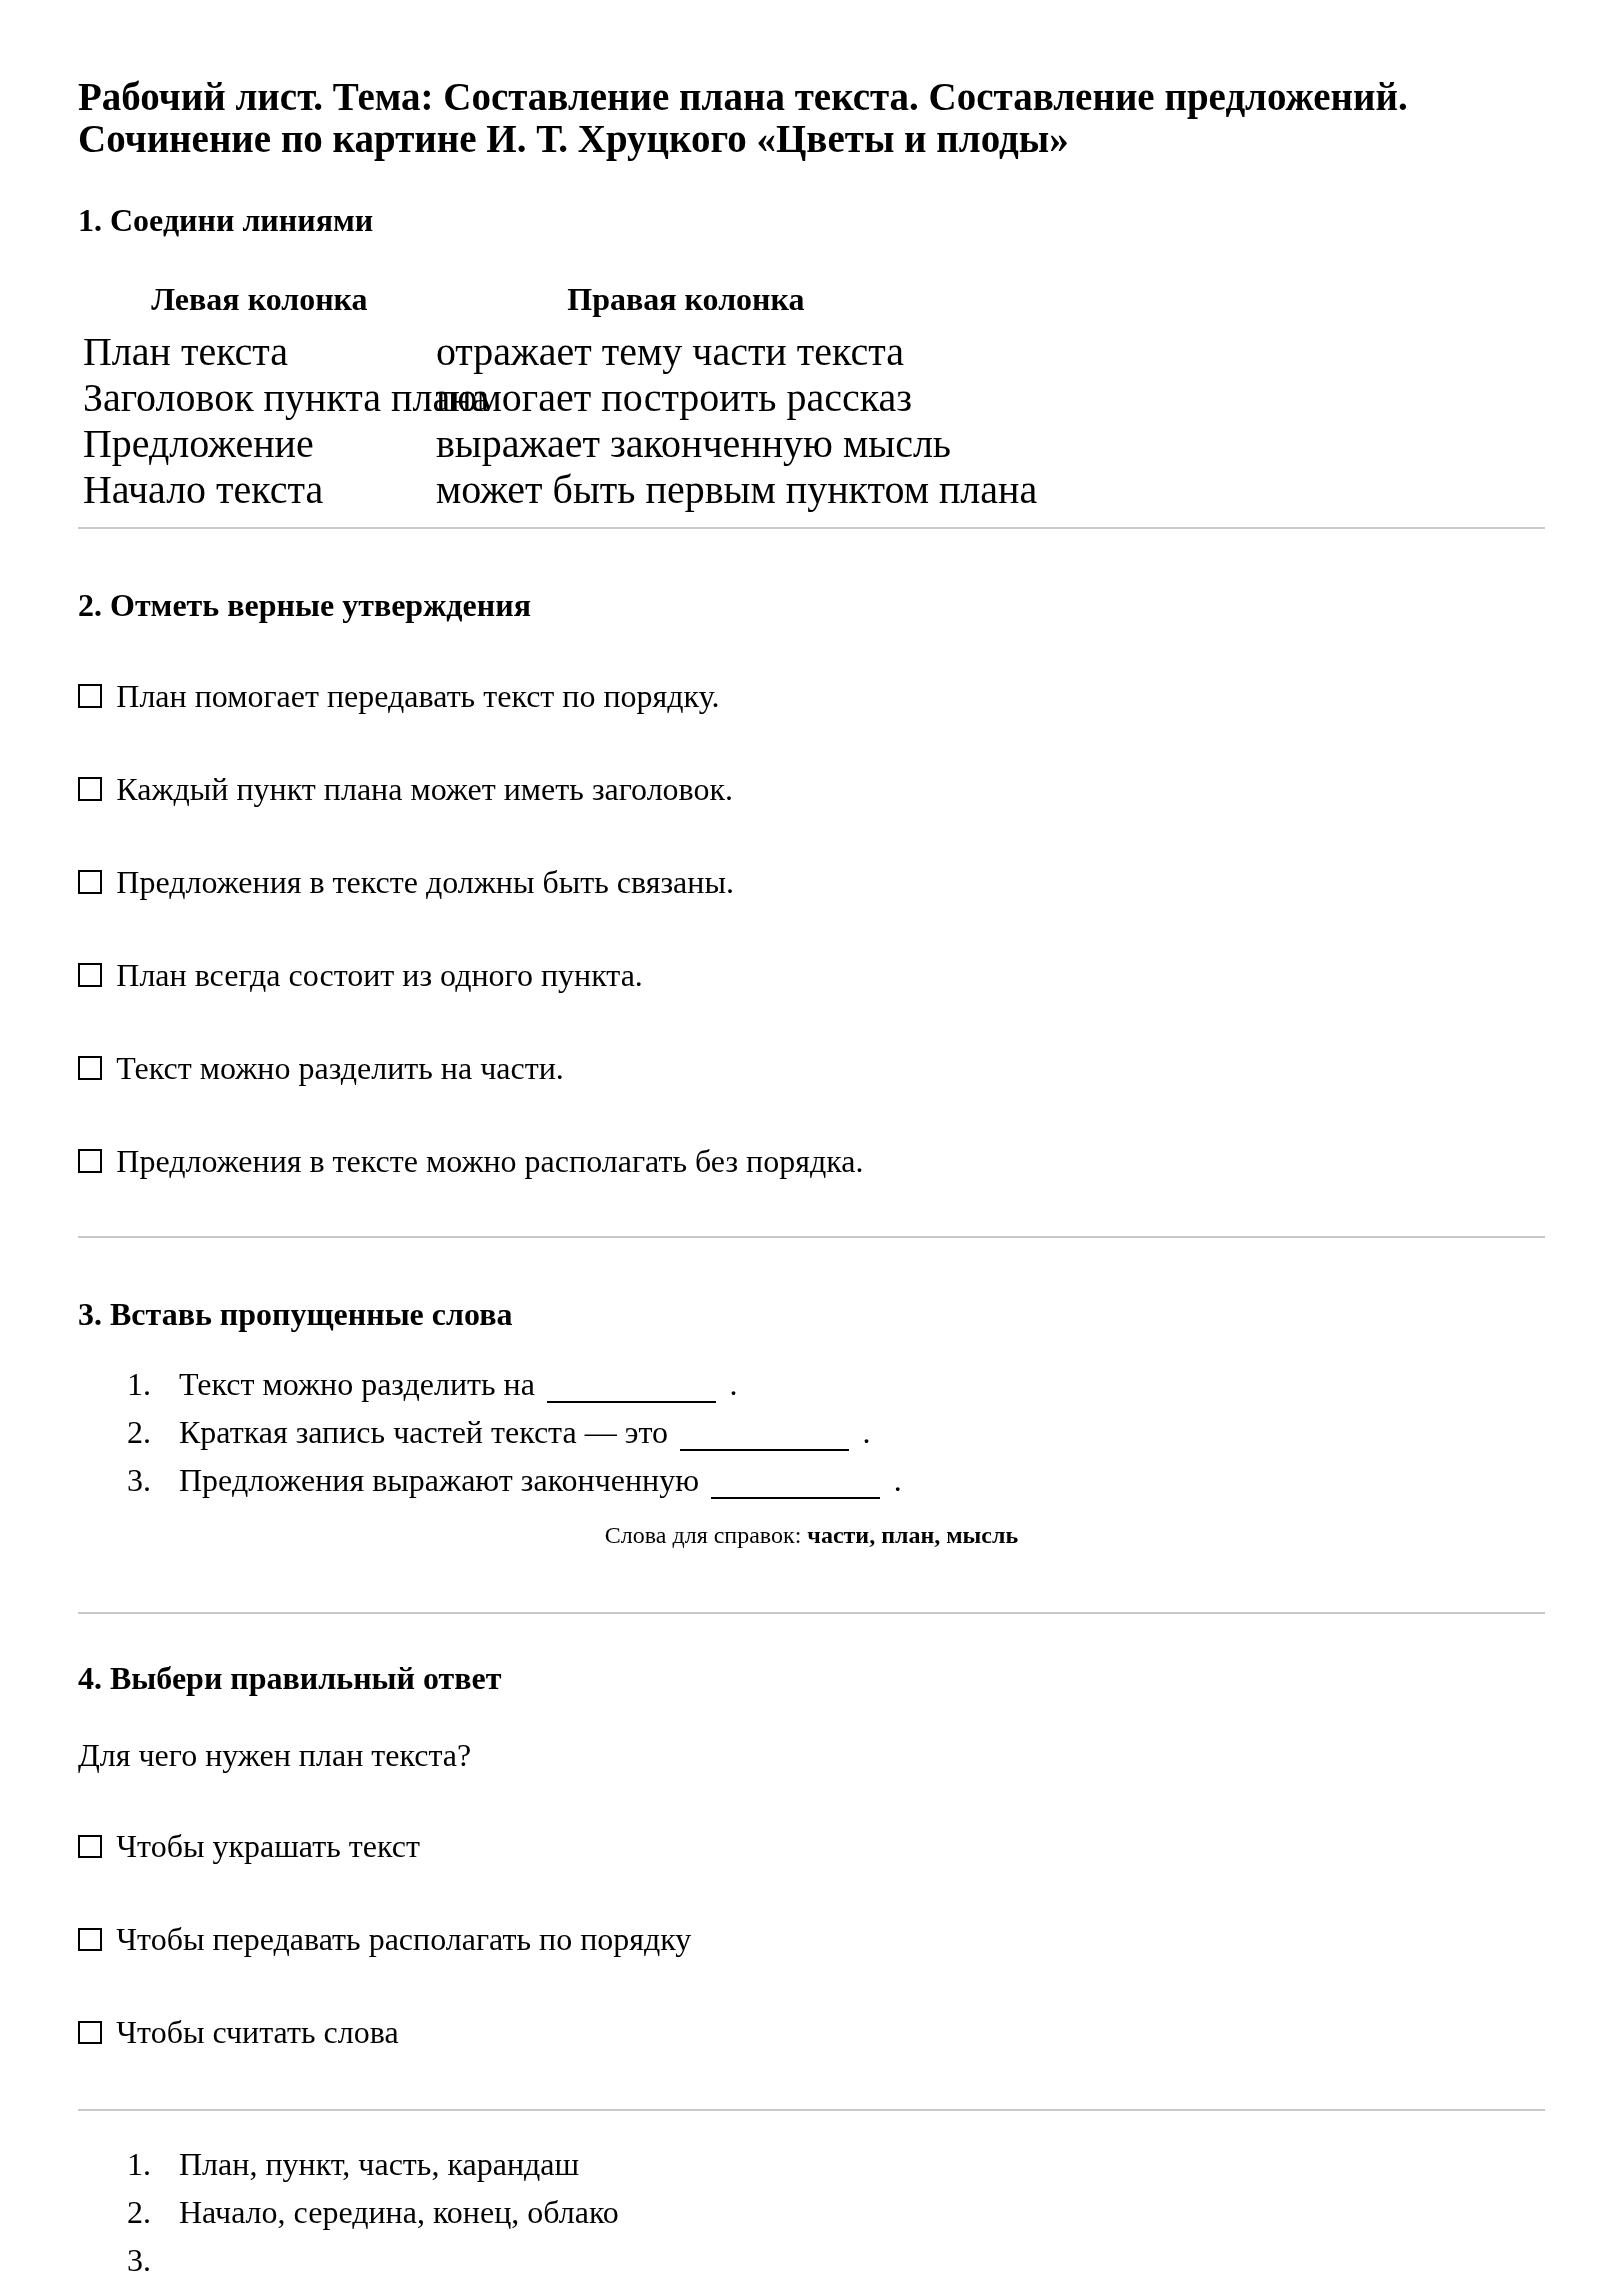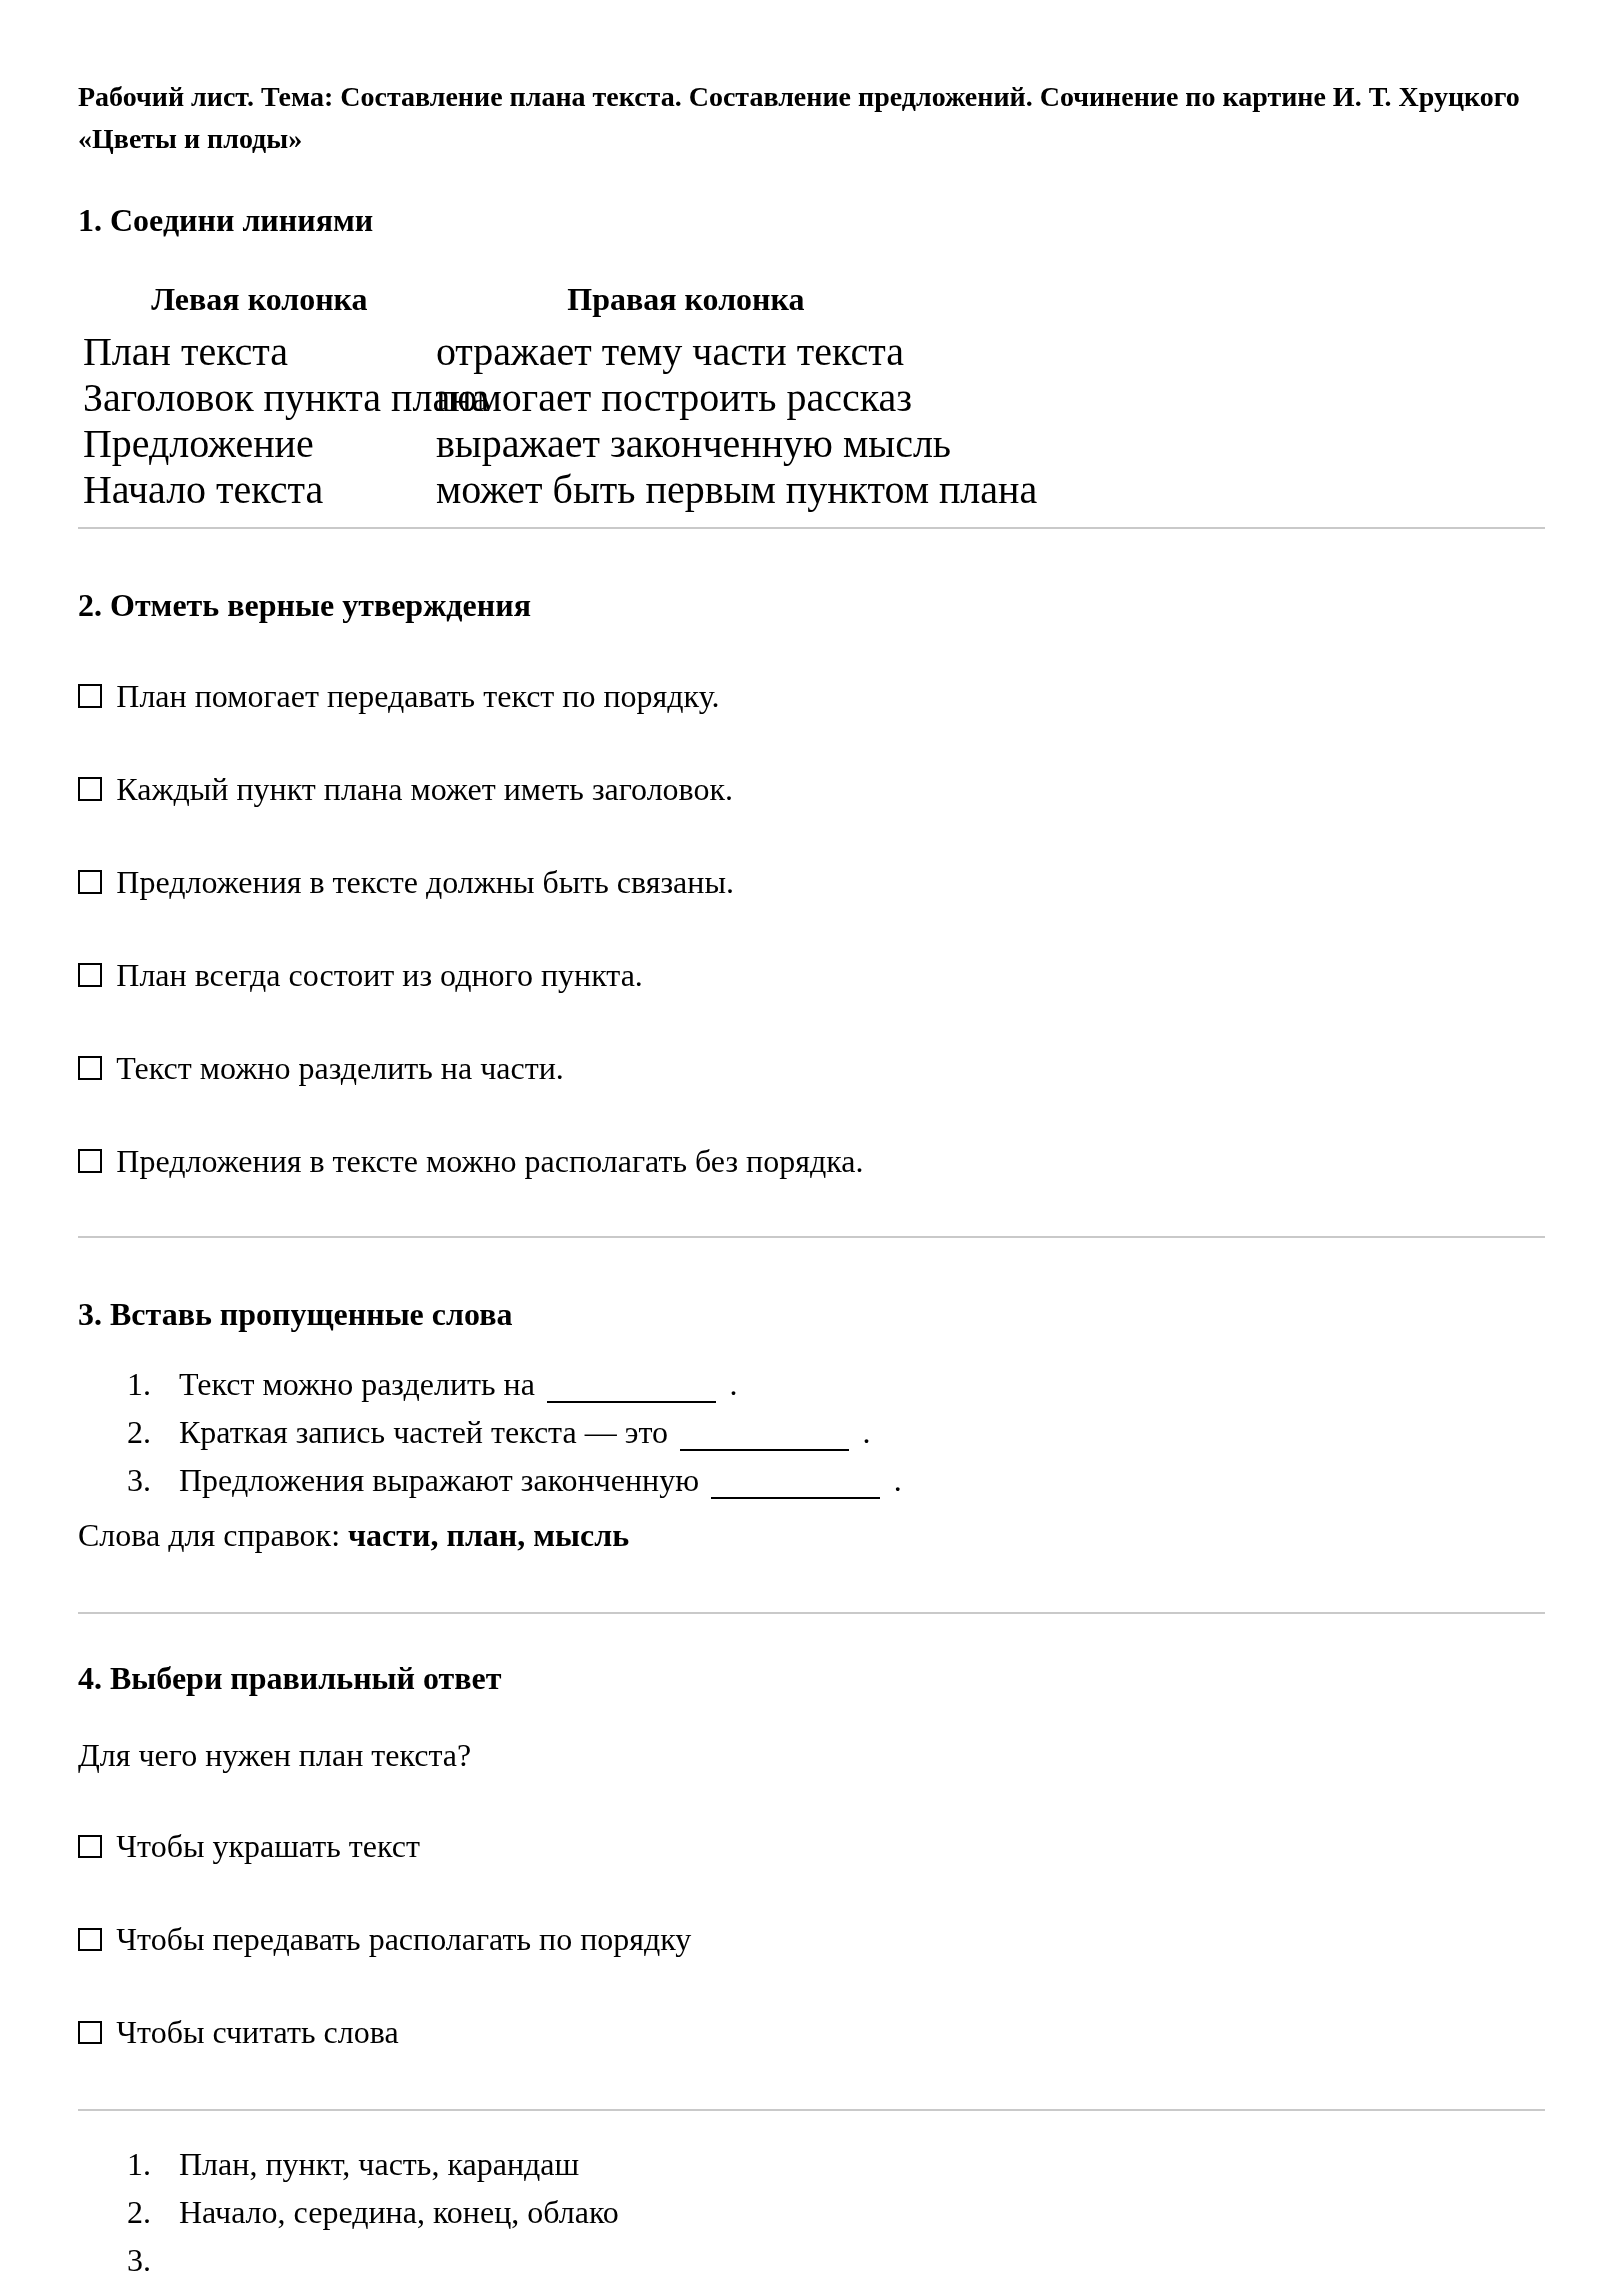--- a/index.html
+++ b/index.html
@@ -6,21 +6,21 @@
   html, body { background: #ffffff; }
   body {
     width: 1620px; height: 2292px;
     font-family: "Liberation Serif", serif;
     color: #000;
     overflow: hidden;
   }
   .page { padding: 76px 75px 0 78px; }
 
   .doc-title {
-    font-size: 28px; font-weight: bold; line-height: 42px;
+    font-size: 39px; font-weight: bold; line-height: 42px;
     max-width: 1470px;
   }
 
   .section-heading {
     font-size: 32px; font-weight: bold; line-height: 42px;
     white-space: nowrap;
   }
   .s1-heading { margin-top: 39px; }
 
   
@@ -63,21 +63,21 @@
   .num-cell { width: 52px; margin-left: 49px; flex: none; }
   .num-text { white-space: nowrap; }
 
   .blank {
     display: inline-block; width: 169px; height: 0;
     border-bottom: 2.9px solid #000;
     vertical-align: -7.8px;
     margin-left: 11.8px; margin-right: 13.7px;
   }
 
-  .hint-line { margin-top: 9.8px; font-size: 32px; line-height: 42px; }
+  .hint-line { margin-top: 9.8px; font-size: 24px; line-height: 42px; text-align: center; }
   .hint-words { font-weight: bold; }
 
   .question { margin-top: 35px; font-size: 32px; line-height: 42px; }
 </style>
 </head>
 <body>
 
 <div class="page">
 
   <div class="doc-title">Рабочий лист. Тема: Составление плана текста. Составление предложений. Сочинение по картине И. Т. Хруцкого «Цветы и плоды»</div>

